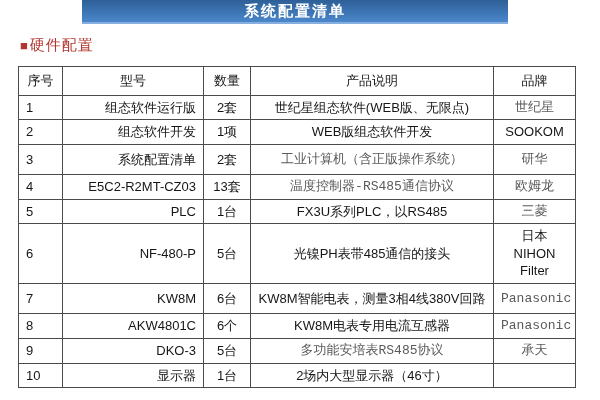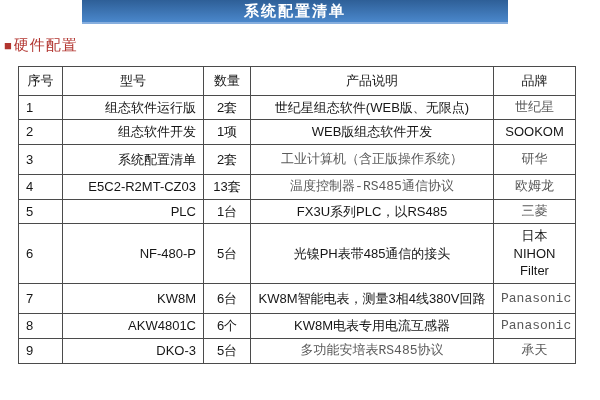--- a/index.html
+++ b/index.html
@@ -22,21 +22,21 @@
     text-align: center;
     color: var(--banner-text, #fff);
     font-size: 15px;
     font-weight: bold;
     letter-spacing: 2px;
     background: linear-gradient(to bottom, var(--banner-top, #2e5f97), var(--banner-bottom, #4a87cb));
     border-bottom: 2px solid var(--banner-edge, #86aede);
   }
   .section-label {
     position: absolute;
-    left: 4px;
+    left: 20px;
     top: 36px;
     font-family: "Liberation Serif", "DejaVu Serif", serif;
     font-size: 15px;
     color: var(--section-color, #b23530);
     letter-spacing: 1px;
   }
   .section-label .bullet {
     font-size: 13px;
     margin-right: 1px;
   }
@@ -165,14 +165,21 @@
         <td class="col-desc">KW8M电表专用电流互感器</td>
         <td class="col-brand muted">Panasonic</td>
       </tr>
       <tr>
         <td class="col-no">9</td>
         <td class="col-model">DKO-3</td>
         <td class="col-qty">5台</td>
         <td class="col-desc muted">多功能安培表RS485协议</td>
         <td class="col-brand muted">承天</td>
       </tr>
+      <tr>
+        <td class="col-no">10</td>
+        <td class="col-model">显示器</td>
+        <td class="col-qty">1台</td>
+        <td class="col-desc">2场内大型显示器（46寸）</td>
+        <td class="col-brand"></td>
+      </tr>
     </tbody>
 </table>
 
 </body></html>

